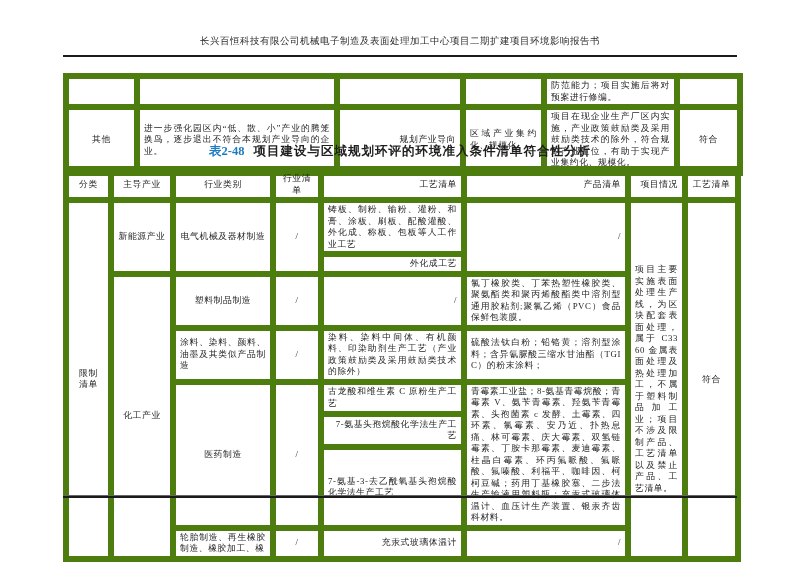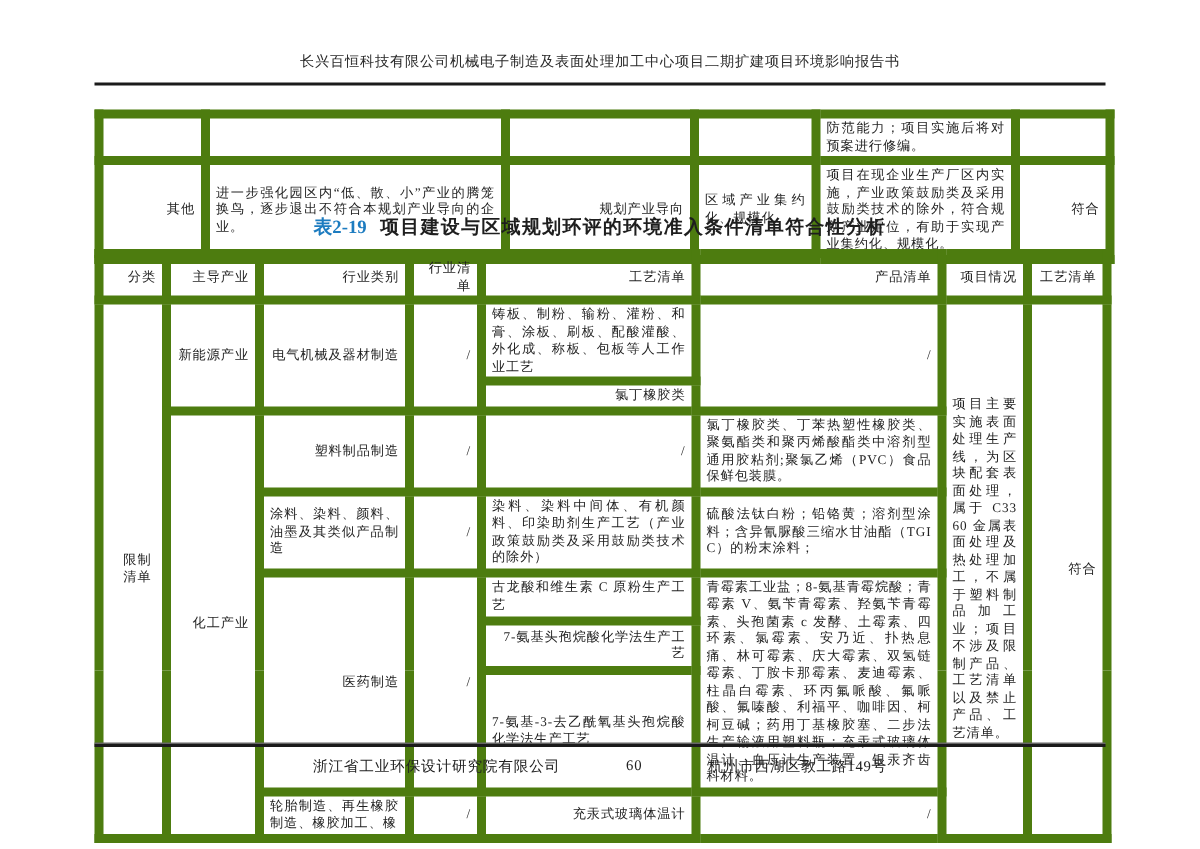--- a/index.html
+++ b/index.html
@@ -11,21 +11,21 @@
     position:absolute;top:35px;left:0;width:100%;text-align:center;
     font-size:9.5px;letter-spacing:.5px;color:#2a2a2a;font-weight:normal;
   }
   .header-rule{position:absolute;top:55px;left:63px;width:674px;height:2px;background:#1b1b1b;}
   table{border-collapse:collapse;table-layout:fixed;}
   td,th{
     border:6px solid #4d7c0f;font-size:8.8px;line-height:11.5px;
     padding:1px 4px;vertical-align:middle;font-weight:normal;
     letter-spacing:.6px;overflow:hidden;word-break:break-all;
   }
-  .c{text-align:right;}
+  .c{text-align:center;}
   .j{text-align:justify;}
   .l{text-align:right;}
   .top-table{position:absolute;top:73px;left:63px;width:674px;}
   .tbl-title{position:absolute;top:143px;left:0;width:100%;text-align:center;font-size:12.5px;font-weight:bold;letter-spacing:1px;}
   .title-label{color:#1d7cc0;margin-right:9px;letter-spacing:0;}
   .main-table{position:absolute;top:166px;left:63px;width:672px;}
   .main-table th{height:16px;}
   .cat-cell{padding:0 7px;}
   .footer-rule{position:absolute;top:495px;left:63px;width:674px;height:3px;border-top:1px solid #666;border-bottom:2px solid #1b1b1b;box-sizing:border-box;}
   .doc-footer{
@@ -64,21 +64,21 @@
       <td class="j">进一步强化园区内“低、散、小”产业的腾笼换鸟，逐步退出不符合本规划产业导向的企业。</td>
       <td class="l">规划产业导向</td>
       <td class="j">区域产业集约化、规模化</td>
       <td class="j">项目在现企业生产厂区内实施，产业政策鼓励类及采用鼓励类技术的除外，符合规划产业定位，有助于实现产业集约化、规模化。</td>
       <td class="c">符合</td>
     </tr>
   </tbody>
     </table>
 
   <div class="tbl-title">
-    <span class="title-label">表2-19</span><span>项目建设与区域规划环评的环境准入条件清单符合性分析</span>
+    <span class="title-label">表2-48</span><span>项目建设与区域规划环评的环境准入条件清单符合性分析</span>
   </div>
 
   <table class="main-table">
     <colgroup>
       <col style="width:45px">
         <col style="width:62px">
         <col style="width:100px">
         <col style="width:48px">
       <col style="width:143px">
         <col style="width:164px">
@@ -100,21 +100,21 @@
       <td class="c cat-cell" rowspan="8">限制清单</td>
       <td class="c" rowspan="2">新能源产业</td>
       <td class="c" rowspan="2">电气机械及器材制造</td>
       <td class="c" rowspan="2">/</td>
       <td class="j">铸板、制粉、输粉、灌粉、和膏、涂板、刷板、配酸灌酸、外化成、称板、包板等人工作业工艺</td>
       <td class="l" rowspan="2">/</td>
       <td class="j" rowspan="8">项目主要实施表面处理生产线，为区块配套表面处理，属于 C3360 金属表面处理及热处理加工，不属于塑料制品加工业；项目不涉及限制产品、工艺清单以及禁止产品、工艺清单。</td>
       <td class="c" rowspan="8">符合</td>
     </tr>
     <tr style="height:15px">
-      <td class="l">氯丁橡胶类</td>
+      <td class="l">外化成工艺</td>
     </tr>
     <tr style="height:47px">
       <td class="c" rowspan="6">化工产业</td>
       <td class="c">塑料制品制造</td>
       <td class="c">/</td>
       <td class="l">/</td>
       <td class="j">氯丁橡胶类、丁苯热塑性橡胶类、聚氨酯类和聚丙烯酸酯类中溶剂型通用胶粘剂;聚氯乙烯（PVC）食品保鲜包装膜。</td>
     </tr>
     <tr style="height:43px">
       <td class="j">涂料、染料、颜料、油墨及其类似产品制造</td>
@@ -137,19 +137,14 @@
     <tr style="height:24px">
       <td class="j">轮胎制造、再生橡胶制造、橡胶加工、橡</td>
       <td class="c">/</td>
       <td class="l">充汞式玻璃体温计</td>
       <td class="l">/</td>
     </tr>
   </tbody>
     </table>
 
   <div class="footer-rule"></div>
-  <div class="doc-footer">
-    <span>浙江省工业环保设计研究院有限公司</span>
-    <span>60</span>
-    <span>杭州市西湖区教工路149号</span>
-  </div>
 
 </div>
 
 </body></html>

